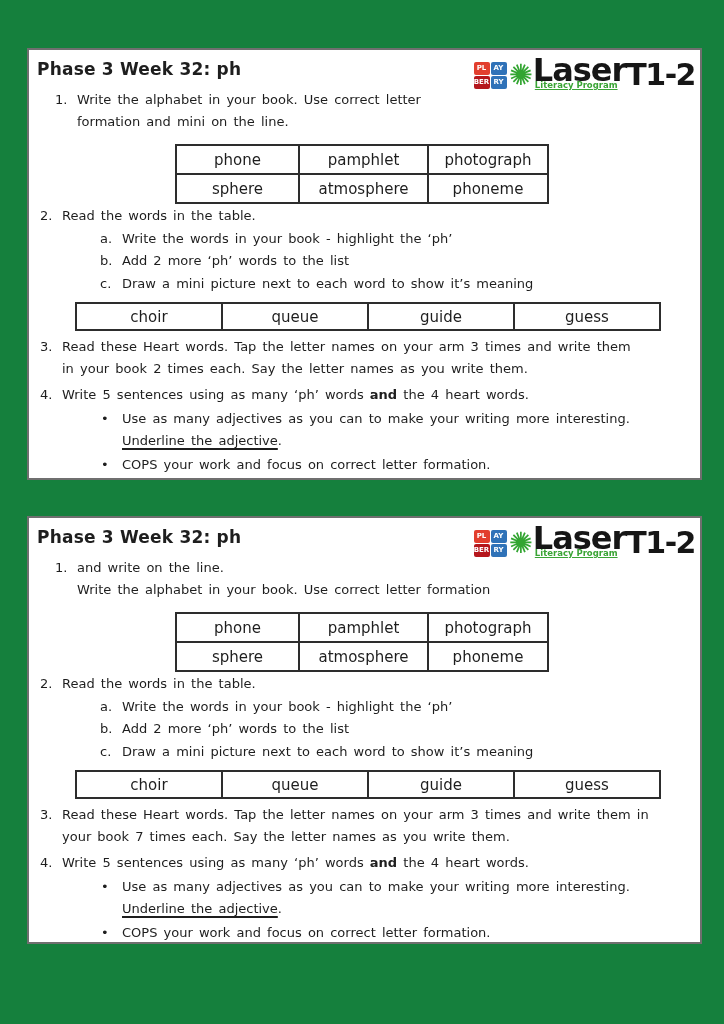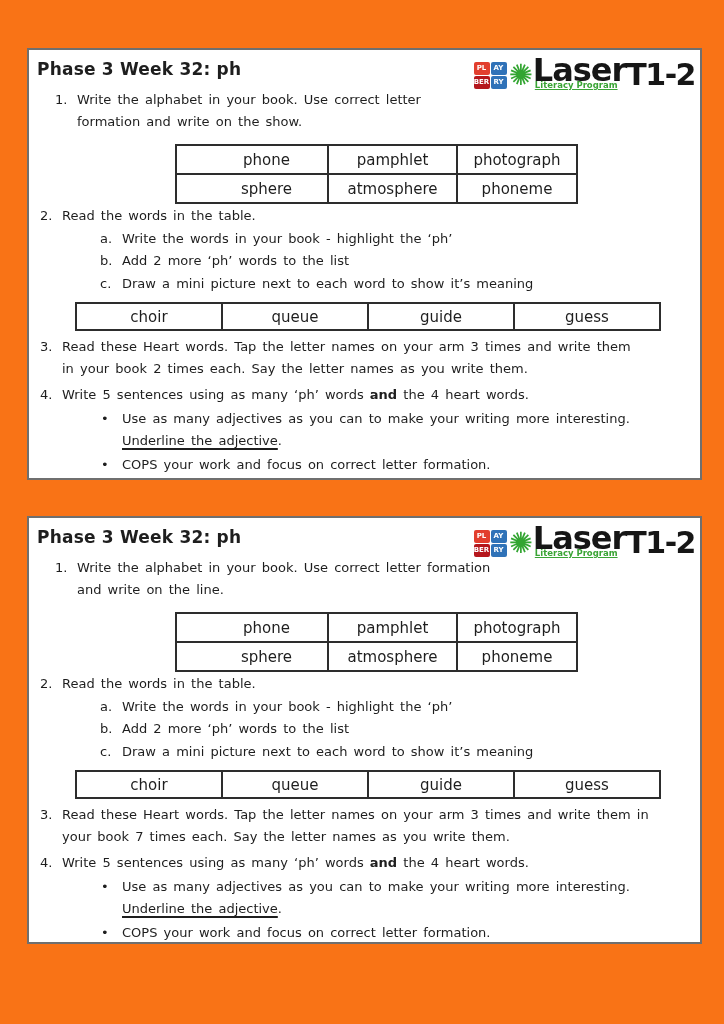--- a/index.html
+++ b/index.html
@@ -1,17 +1,17 @@
 <!DOCTYPE html>
 <html><head>
 <meta charset="utf-8">
 <style>
   html,body { margin:0; padding:0; background:#ffffff; }
   .page {
-    position:relative; width:724px; height:1024px; background:#f97316;
+    position:relative; width:724px; height:1024px; background:#15803d;
     font-family:"DejaVu Sans", sans-serif; color:#1e1e1e; overflow:hidden;
   }
   .panel {
     position:absolute; left:27px; width:675px; background:#ffffff;
     border:2px solid #6f6f6f; box-sizing:border-box;
   }
   #panel-1 { top:48px;  height:432px; }
   #panel-2 { top:516px; height:428px; }
   .abs { position:absolute; }
 
@@ -22,21 +22,21 @@
   .bmark { flex:none; width:21px; }
   .lines > div { height:22px; }
   .bold { font-weight:700; }
   .underline { text-decoration:underline; text-decoration-thickness:1.5px; text-underline-offset:3px; }
 
   .wtable { border-collapse:collapse; word-spacing:0; }
   .wtable td {
     border:2px solid #2d2d2d; text-align:center; vertical-align:middle;
     font-size:15px; padding:0; height:27px; background:#ffffff;
   }
-  .t1 td.c1 { width:121px;padding-left:29px; } .t1 td.c2 { width:127px; } .t1 td.c3 { width:118px; }
+  .t1 td.c1 { width:121px; } .t1 td.c2 { width:127px; } .t1 td.c3 { width:118px; }
   .t2 td { width:144px; height:25px; }
 
   
   .logo { display:flex; align-items:center; height:40px; }
   .logo-blocks { display:grid; grid-template-columns:16px 16px; grid-auto-rows:13px; gap:1px; margin-right:1px; }
   .blk { display:flex; align-items:center; justify-content:center; color:#ffffff; font-size:7px; font-weight:700; }
   .blk-pl  { background:#e23e2e; border-radius:2px; }
   .blk-ay  { background:#2f72b8; border-radius:2px; }
   .blk-ber { background:#b5161c; border-radius:2px; }
   .blk-ry  { background:#2f72b8; border-radius:2px; }
@@ -68,21 +68,21 @@
         <span class="logo-laser">Laser</span>
         <span class="logo-sub">Literacy Program</span>
       </div>
       <span class="logo-ed">T1-2</span>
     </div>
 
     <div class="abs item" style="left:26px; top:39px;">
       <span class="inum">1.</span>
       <div class="lines">
         <div>Write the alphabet in your book. Use correct letter</div>
-        <div>formation and write on the show.</div>
+        <div>formation and mini on the line.</div>
       </div>
     </div>
 
     <table class="abs wtable t1" style="left:146px; top:94px;">
       <tbody>
           <tr>
         <td class="c1">phone</td>
         <td class="c2">pamphlet</td>
         <td class="c3">photograph</td>
       </tr>
@@ -163,22 +163,22 @@
       <div class="logo-name">
         <span class="logo-laser">Laser</span>
         <span class="logo-sub">Literacy Program</span>
       </div>
       <span class="logo-ed">T1-2</span>
     </div>
 
     <div class="abs item" style="left:26px; top:39px;">
       <span class="inum">1.</span>
       <div class="lines">
+        <div>and write on the line.</div>
         <div>Write the alphabet in your book. Use correct letter formation</div>
-        <div>and write on the line.</div>
       </div>
     </div>
 
     <table class="abs wtable t1" style="left:146px; top:94px;">
       <tbody>
           <tr>
         <td class="c1">phone</td>
         <td class="c2">pamphlet</td>
         <td class="c3">photograph</td>
       </tr>

